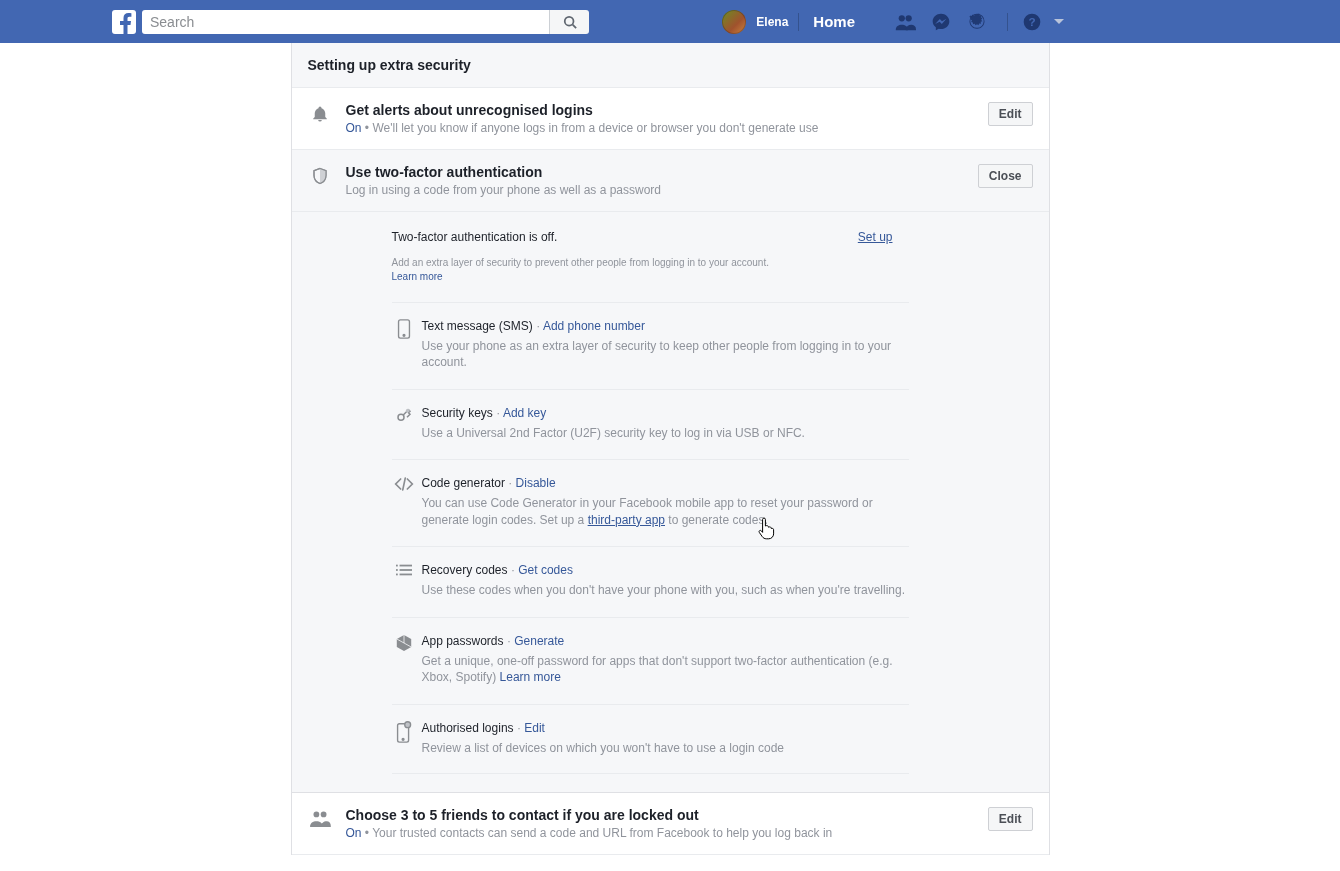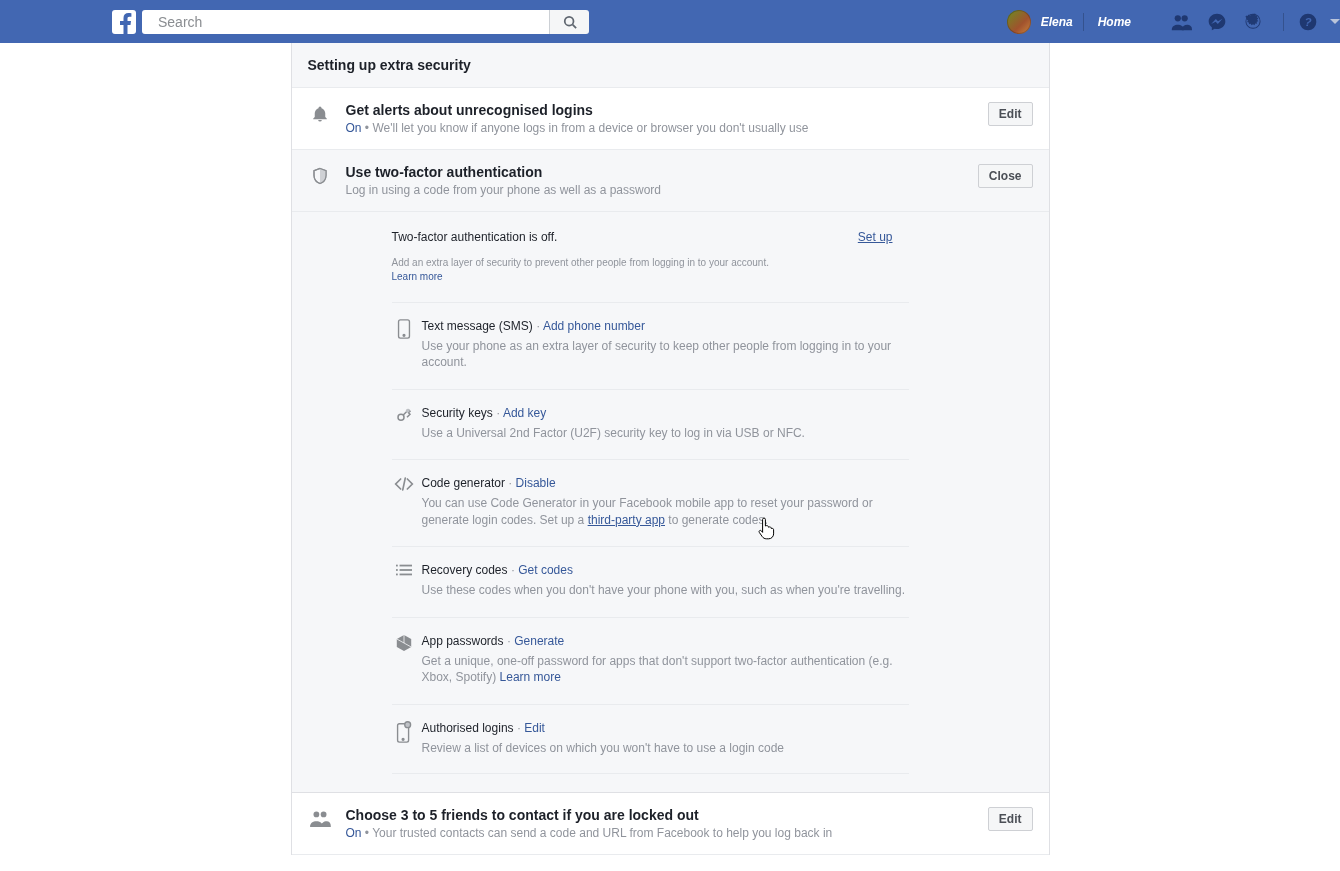--- a/index.html
+++ b/index.html
@@ -3,28 +3,28 @@
 <meta charset="utf-8">
 <style>
   * { box-sizing: border-box; margin: 0; padding: 0; }
   body { font-family: Helvetica, Arial, sans-serif; font-size: 12px; color: #1d2129; background: #fff; width: 1340px; height: 871px; overflow: hidden; position: relative; }
 
   
   .topbar { background: #4267b2; height: 43px; width: 100%; display: flex; align-items: center; padding-left: 112px; }
   .fb-logo { width: 24px; height: 24px; background: #fff; border-radius: 3px; display:flex; align-items:flex-end; justify-content:center; }
   .fb-logo svg { display:block; }
   .search-wrap { margin-left: 6px; width: 447px; height: 24px; display: flex; }
-  .search-input { flex:1; border:none; border-radius: 3px 0 0 3px; padding: 0 16px; font-size: 14px; color:#333; background:#fff; }
+  .search-input { flex:1; border:none; border-radius: 3px 0 0 3px; padding: 0 8px; font-size: 14px; color:#333; background:#fff; }
   .search-input::placeholder { color:#8a8d91; }
   .search-btn { width: 40px; background: #f5f6f7; border:none; border-left:1px solid #ccd0d5; border-radius: 0 3px 3px 0; display:flex; align-items:center; justify-content:center; cursor:pointer; }
-  .topbar-right { margin-left:auto; display:flex; align-items:center; height:100%; gap:0;font-style:italic; }
+  .topbar-right { margin-left:auto; display:flex; align-items:center; height:100%; padding-right: 276px; gap:0; }
   .avatar { width:24px; height:24px; border-radius:50%; background: linear-gradient(135deg,#6b8e23 0%,#a0522d 60%,#cd853f 100%); box-shadow: inset 0 0 0 1px rgba(0,0,0,.2); }
   .user-link { color:#fff; font-weight:bold; font-size:12px; margin-left:6px; padding:0 4px; cursor:pointer; }
   .vdiv { width:1px; height:18px; background: rgba(0,0,0,.2); margin:0 6px; }
-  .home-link { color:#fff; font-weight:bold; font-size:12px; padding:0 8px; cursor:pointer; }
+  .home-link { color:#fff; font-weight:bold; font-size:15px; padding:0 8px; cursor:pointer; }
   .icon-btn { width:24px; height:24px; margin-left:12px; display:flex; align-items:center; justify-content:center; cursor:pointer; }
   .topgap { width:18px; }
   .arrow-down { width:0;height:0;border-left:5px solid transparent;border-right:5px solid transparent;border-top:5px solid #b9c4da; margin-left:10px; cursor:pointer;}
 
   
   .page { display:flex; justify-content:center; }
   .panel-wrap { width: 759px; margin-top:0; border-left:1px solid #dfe0e4; border-right:1px solid #dfe0e4; background:#fff; }
   .section-header { background:#f6f7f9; border-bottom:1px solid #e9ebee; padding: 14px 16px; font-size:14px; font-weight:bold; color:#1d2129; }
   .card { border-bottom:1px solid #e9ebee; }
   .card-inner { display:flex; padding:14px 16px; align-items:flex-start; }
@@ -122,21 +122,21 @@
         <div class="card-icon">
           <svg width="18" height="20" viewBox="0 0 24 24" fill="#8a8d91">
               <path d="M12 2a2 2 0 00-2 2v.3C7 5.3 5 8 5 11v5l-2 2v1h18v-1l-2-2v-5c0-3-2-5.7-5-6.7V4a2 2 0 00-2-2zm0 20a2.5 2.5 0 002.5-2h-5A2.5 2.5 0 0012 22z"></path>
             </svg>
         </div>
         <div class="card-body">
           <div class="card-title">Get alerts about unrecognised logins</div>
           <div class="card-sub">
             <span class="on">On</span>
             <span class="dot"> • </span>
-            <span class="muted">We'll let you know if anyone logs in from a device or browser you don't usually use</span>
+            <span class="muted">We'll let you know if anyone logs in from a device or browser you don't generate use</span>
           </div>
         </div>
         <button class="btn">Edit</button>
       </div>
     </div>
 
     <div class="card" style="background:#e5e5e5;border-bottom:none;">
       <div class="card-inner" style="background:#f6f7f9;">
         <div class="card-icon">
           <svg width="18" height="20" viewBox="0 0 24 24" fill="none" stroke="#8a8d91" stroke-width="1.6">

